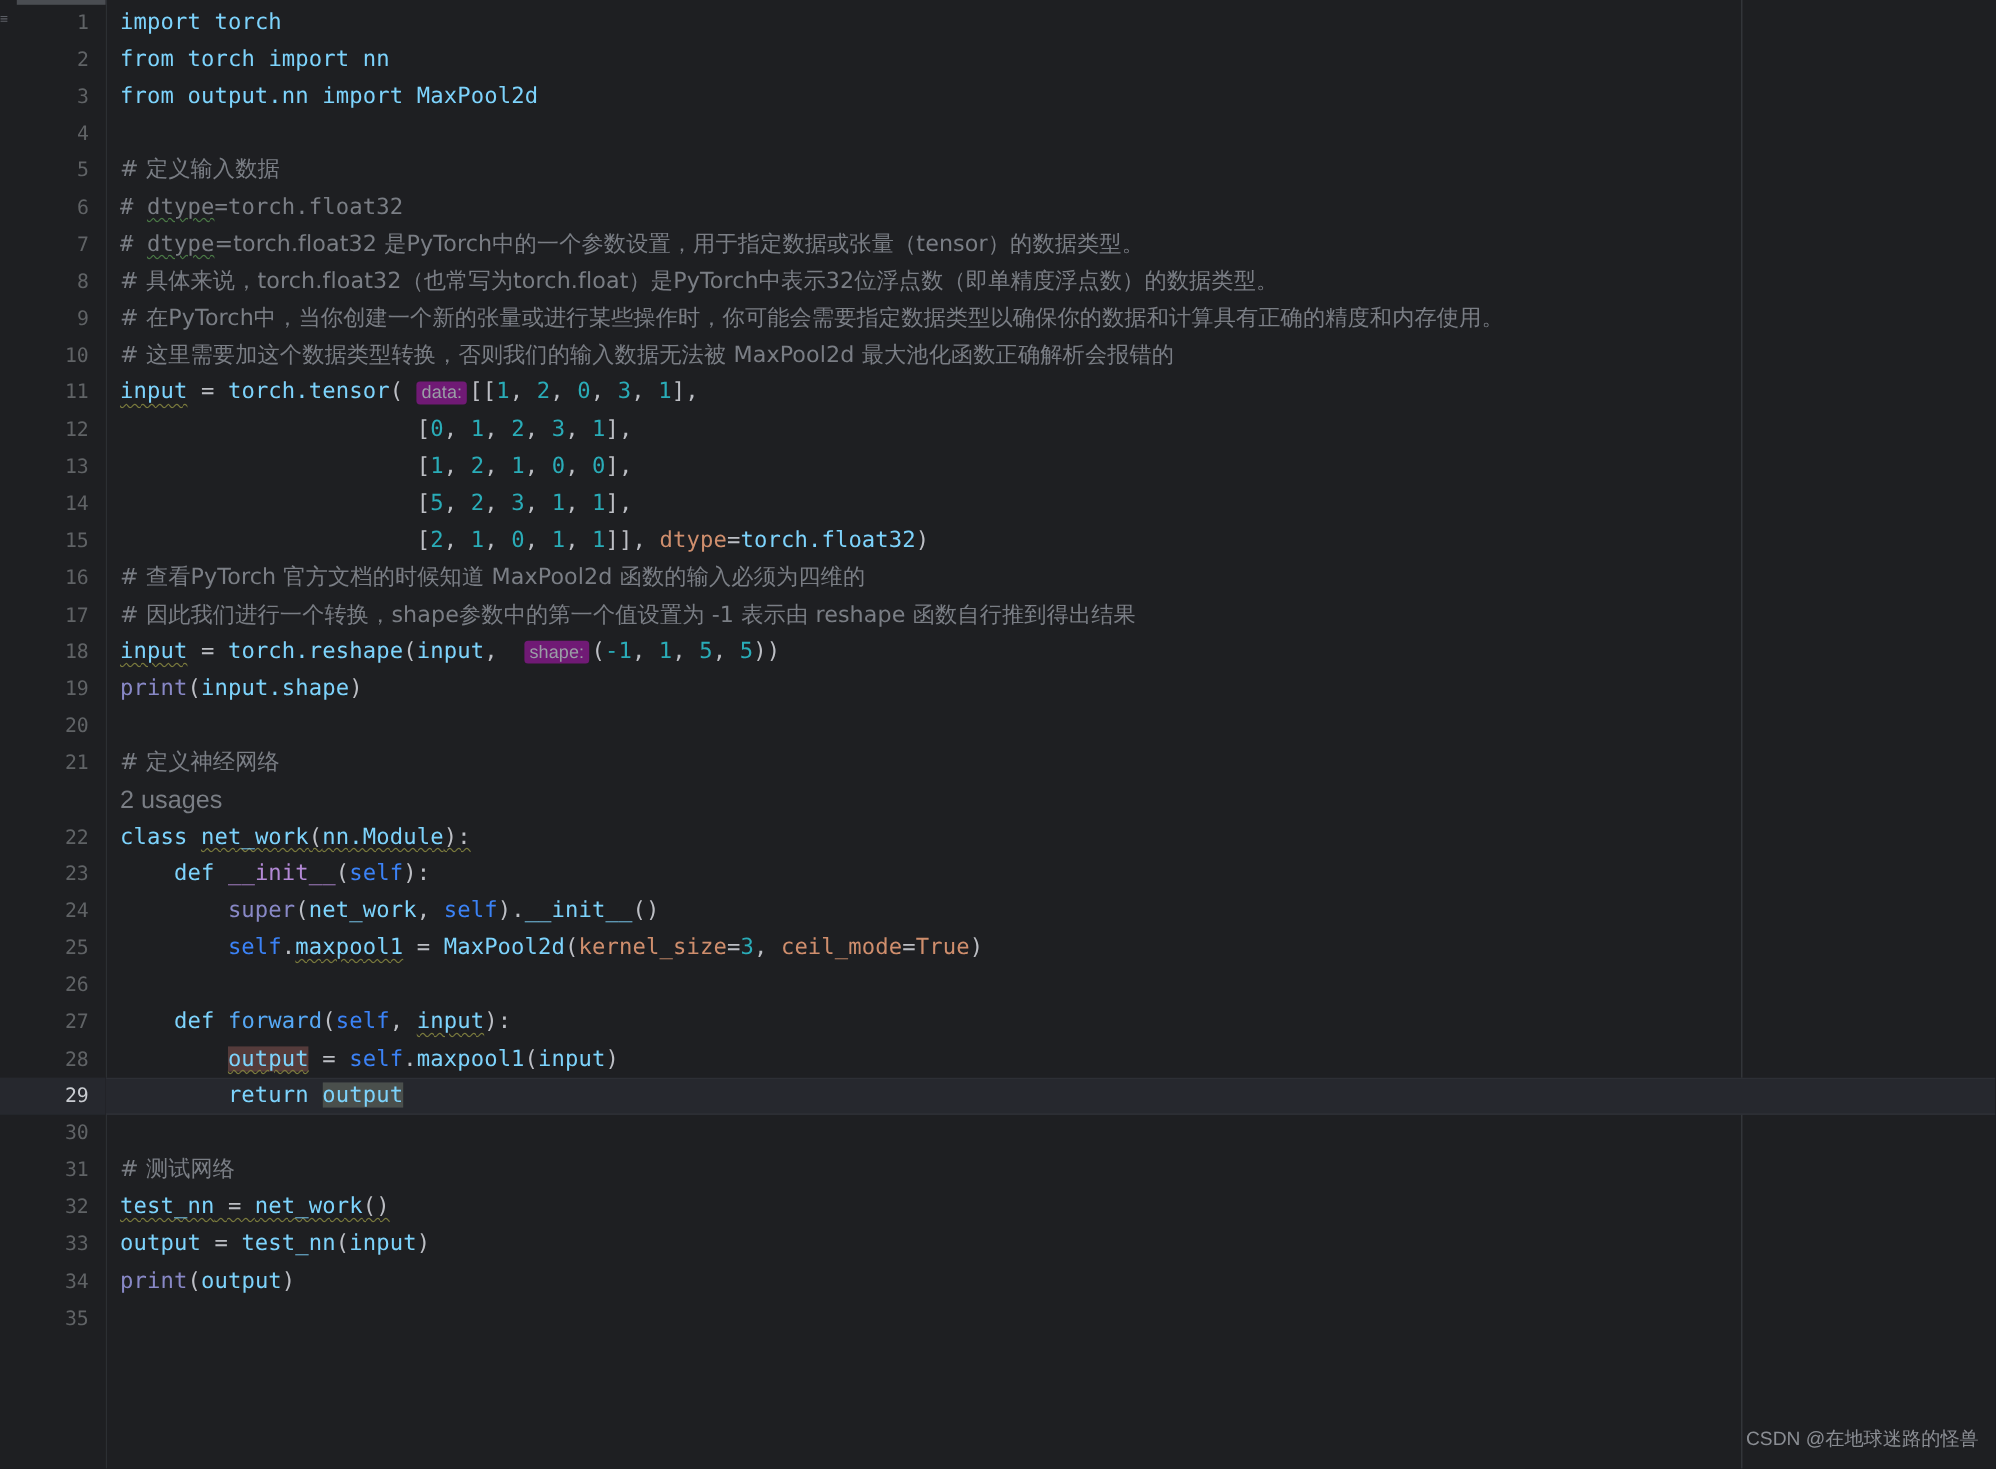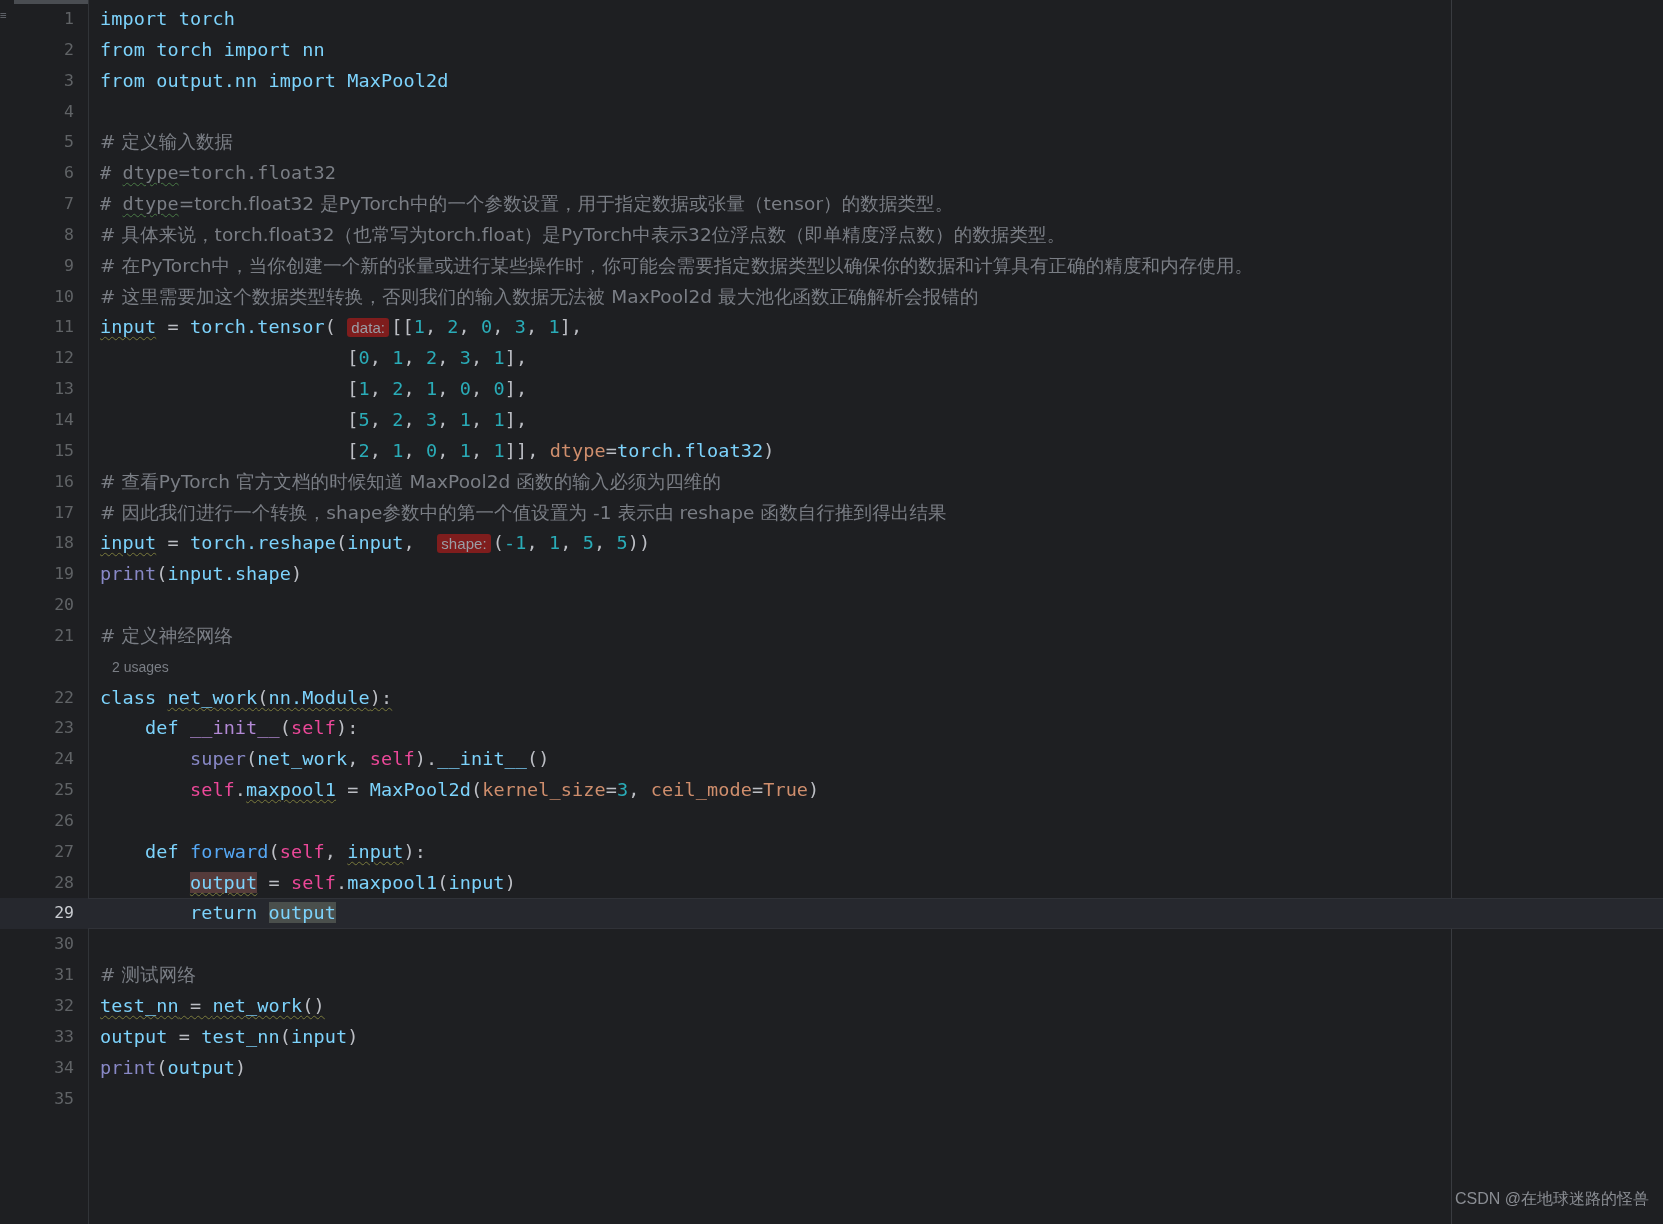--- a/index.html
+++ b/index.html
@@ -73,23 +73,23 @@
     letter-spacing: 0.1px;
   }
   .code-line.current-line {
     background: #26282e;
     box-shadow: inset 0 1px 0 #303238, inset 0 -1px 0 #303238;
   }
   .hint-line {
     position: relative;
     height: 30.85px;
     line-height: 30.85px;
-    font-size: 14px;
+    font-size: 21px;
     color: #7a7e85;
-    padding-left: 24px;
+    padding-left: 12px;
     white-space: pre;
     font-family: "Liberation Sans", sans-serif;
   }
 
   
   .gutter-sep {
     position: absolute;
     left: 0px; top: 0; bottom: 0;
     width: 1px;
     background: #313438;
@@ -100,32 +100,32 @@
     left: 1363px; top: 0; bottom: 0;
     width: 1px;
     background: #393b40;
   }
 
   
   .kw       { color: #7dd3fc; }             
   .kw2      { color: #cf8e6d; }             
   .ident    { color: #7dd3fc; }
   .num      { color: #2aacb8; }             
-  .selfkw   { color: #ec4899; }             
+  .selfkw   { color: #3b82f6; }             
   .dunder   { color: #b389d6; }             
   .builtin  { color: #8888c6; margin-top: 28px; }             
   .fnblue   { color: #56a8f5; }             
   .param    { color: #cf8e6d; }             
   .cmt      { color: #7a7e85; }             
   .cmtcn    { color: #7a7e85; font-family: "DejaVu Sans", "Liberation Sans", sans-serif; }
   .punct    { color: #bcbec4; }
 
   
   .param-hint {
-    background: #7f1d1d;
+    background: #701a75;
     color: #9a9ea6;
     border-radius: 3px;
     padding: 1px 4px;
     font-size: 15px;
     font-family: "Liberation Sans", sans-serif;
     margin-right: 2px;
   }
 
   
   .squiggle {

